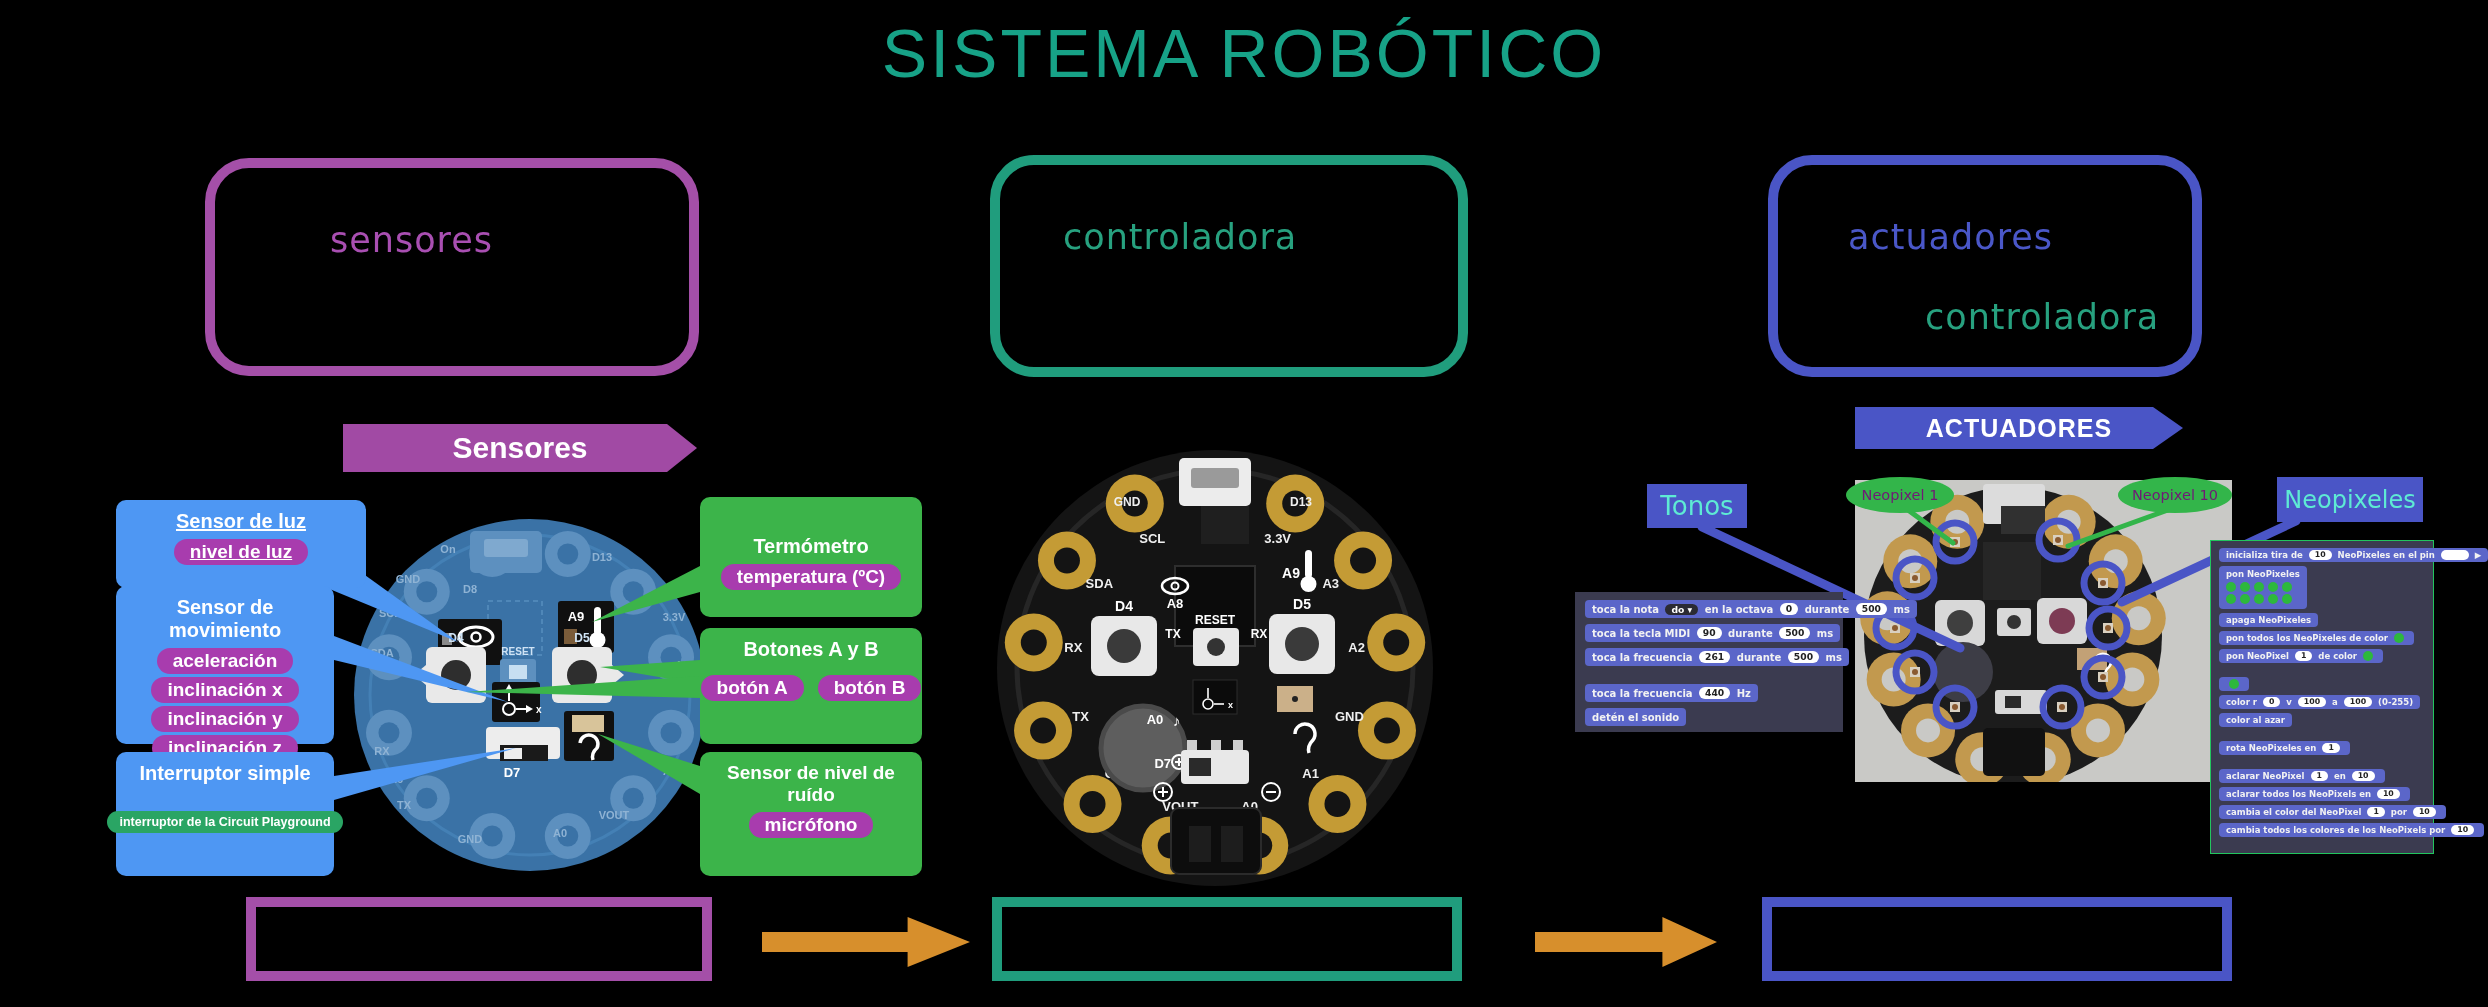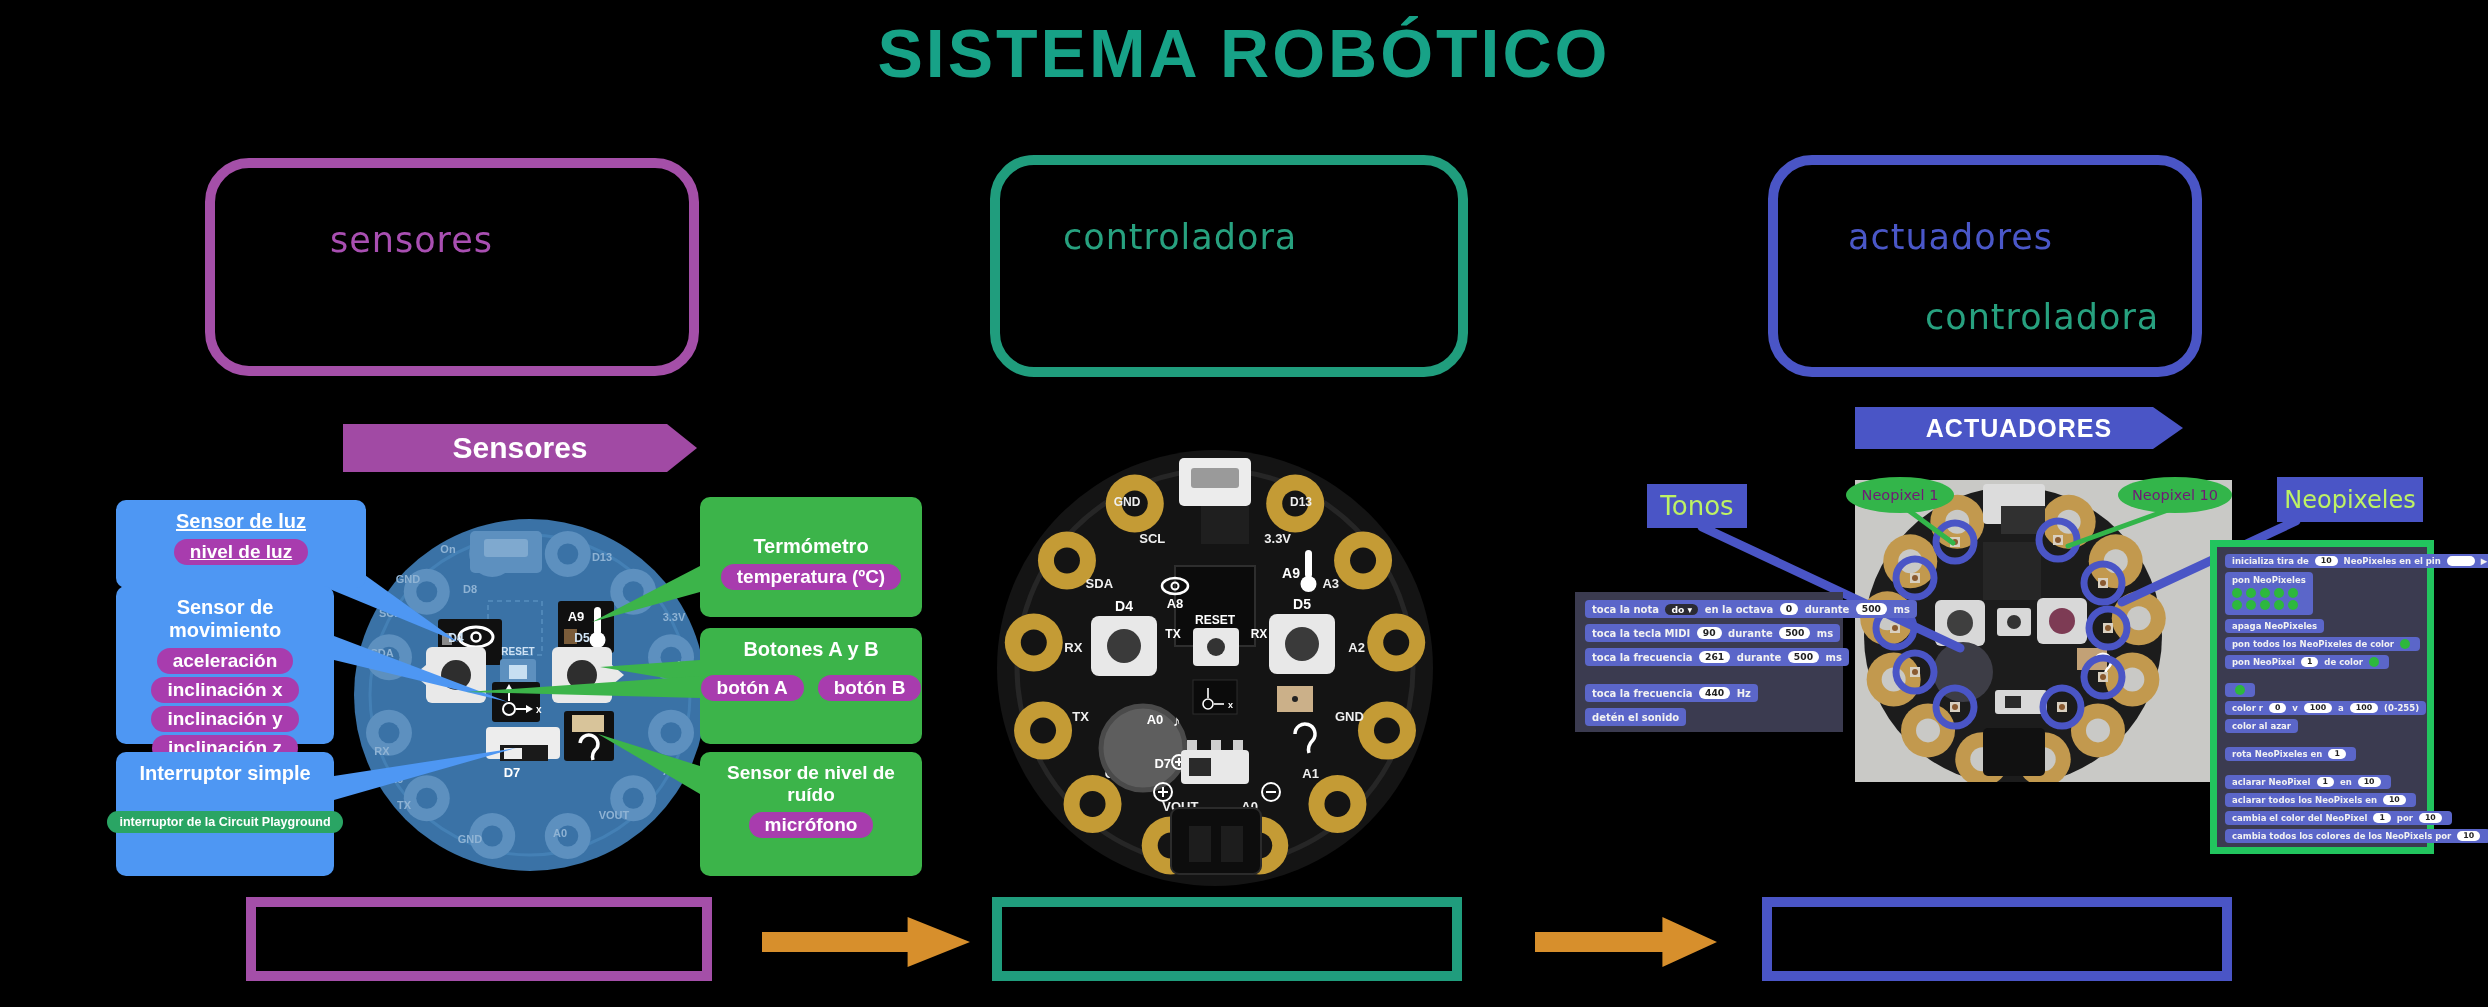--- a/index.html
+++ b/index.html
@@ -1,36 +1,36 @@
 <!DOCTYPE html>
 <html><head>
 <meta charset="utf-8">
 <style>
   html,body{margin:0;padding:0;background:#000;}
   #canvas{position:relative;width:2488px;height:1007px;background:#000;overflow:hidden;
           font-family:"Liberation Sans",sans-serif;}
   .abs{position:absolute;}
-  .title{left:0;right:0;top:14px;text-align:center;font-weight:700;font-size:68px;
+  .title{left:0;right:0;top:14px;text-align:center;font-weight:400;font-size:68px;
          letter-spacing:3px;color:#17a287;font-family:"Liberation Sans",sans-serif;}
   .outline-box{border-radius:44px;border:10px solid;background:transparent;}
   .obx-label{position:absolute;font-size:35px;font-weight:500;letter-spacing:1px;
              font-family:"DejaVu Sans",sans-serif;}
   .banner{clip-path:polygon(0 0,calc(100% - 30px) 0,100% 50%,calc(100% - 30px) 100%,0 100%);
           color:#fff;font-weight:bold;display:flex;align-items:center;justify-content:center;}
   .sensor-box{border-radius:10px;color:#fff;font-weight:bold;text-align:center;padding-top:8px;}
   .sensor-box .bx-title{font-size:20px;margin:2px 6px 6px;}
   .pillwrap{display:flex;flex-direction:column;align-items:center;gap:5px;}
   .pillwrap.row{flex-direction:row;justify-content:center;gap:14px;margin-top:14px;}
   .pill{display:inline-block;border-radius:999px;color:#fff;font-weight:bold;
         padding:2px 16px;font-size:19px;width:max-content;}
   .pill.purple{background:#a83cae;}
   .pill.green{background:#2aa564;font-size:12.5px;padding:4px 12px;}
   .bluebox{background:#4e97f3;}
   .greenbox{background:#3cb44a;}
-  .lbl-box{background:#4a55c6;color:#bef264;display:flex;align-items:center;justify-content:center;
+  .lbl-box{background:#4a55c6;color:#5eead4;display:flex;align-items:center;justify-content:center;
            font-family:"DejaVu Sans",sans-serif;font-weight:500;}
   .gpill{background:#33b54a;color:#701a75;border-radius:50%;display:flex;align-items:center;
          justify-content:center;font-size:14.5px;font-weight:500;z-index:6;
          font-family:"DejaVu Sans",sans-serif;}
   .code-panel{background:#3b3b50;z-index:3;}
   .blk{background:#5b66c9;border-radius:4px;color:#f2f2f2;font-weight:bold;
        display:flex;align-items:center;width:max-content;padding:0 7px;
        font-family:"DejaVu Sans",sans-serif;position:relative;}
   .blk span{white-space:pre;}
   .tonos-blocks .blk{height:18px;font-size:10px;margin-top:6px;}
@@ -475,21 +475,21 @@
       <div class="blk gap">
         <span>toca la frecuencia </span>
         <span class="ov">440</span>
         <span> Hz</span>
       </div>
       <div class="blk">
         <span>detén el sonido</span>
       </div>
     </div>
 
-  <div class="abs code-panel neo-blocks" style="left:2210px;top:540px;width:224px;height:314px;border:7px solid #22c55e;
+  <div class="abs code-panel neo-blocks" style="left:2210px;top:540px;width:224px;height:314px;border:1px solid #22c55e;
               padding:3px 0 0 8px;box-sizing:border-box;" id="neo-panel">
       <div class="blk">
         <span>inicializa tira de </span>
         <span class="ov">10</span>
         <span> NeoPixeles en el pin </span>
         <span class="ov pin">&nbsp;</span>
         <span> ▶</span>
       </div>
       <div class="blk tall">
         <span>pon NeoPixeles</span>

